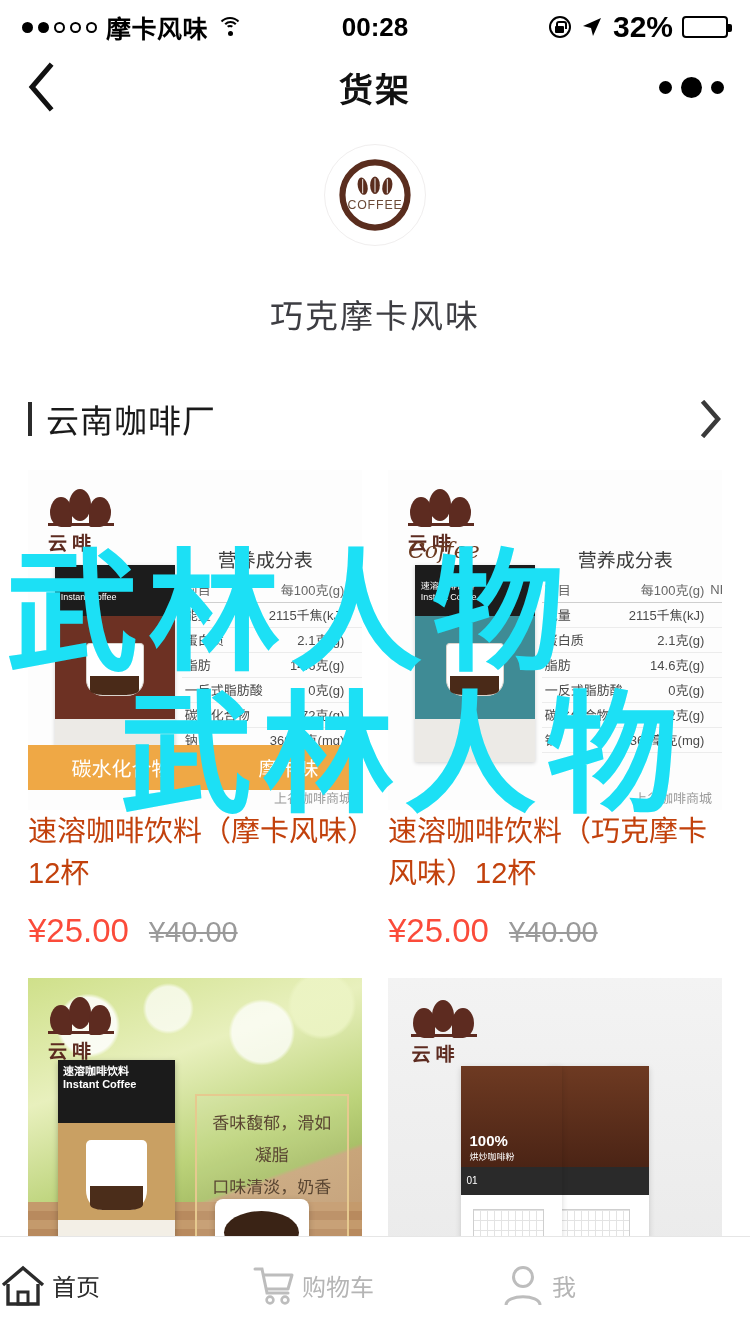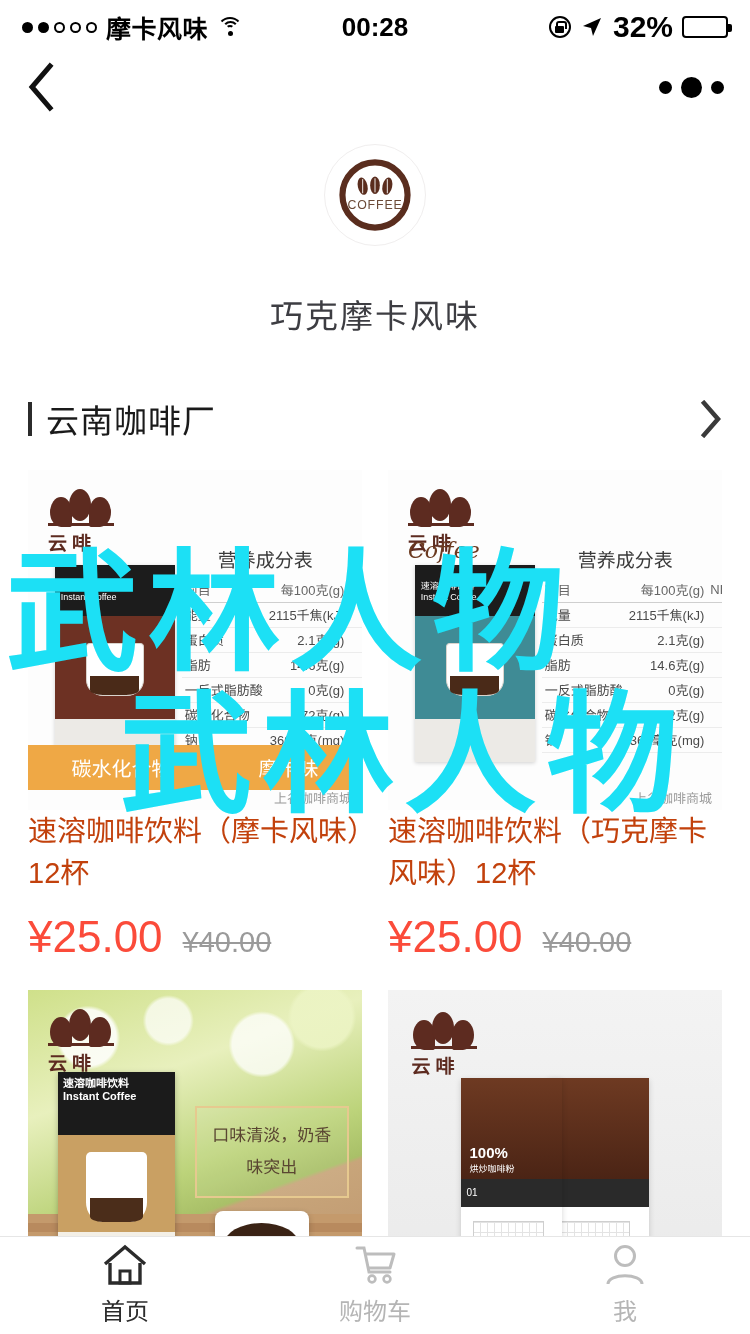--- a/index.html
+++ b/index.html
@@ -82,21 +82,21 @@
   .card { background:#fff; }
   .card-img {
     width:100%; height:340px; background:#fdfdfd;
     position:relative; overflow:hidden;
   }
   .card-title {
     font-size:29px; line-height:1.45; color:#c2410c;
     height:84px; overflow:hidden;
   }
   .card-price { margin-top:18px; display:flex; align-items:baseline; gap:20px; }
-  .price-now { font-size:44px; }
+  .price-now { font-size:33px; }
   .price-old { font-size:29px; text-decoration:line-through; }
 
   
   .brand-logo { position:absolute; left:6%; top:5%; width:26%; }
   .brand-logo .beans { position:relative; height:34px; }
   .brand-logo .beans i {
     position:absolute; background:#5d2b20; border-radius:50% 50% 45% 45%;
   }
   .brand-logo .beans i.b1 { width:22px;height:30px; left:2px; top:10px; border-radius:50% 50% 8% 50%; }
   .brand-logo .beans i.b2 { width:22px;height:32px; left:21px; top:2px; border-radius:50%; }
@@ -192,21 +192,21 @@
   }
   .wm-1 { left:6px;  top:548px; }
   .wm-2 { left:120px; top:690px; }
 
   
   .tabbar {
     position:absolute; left:0; bottom:0; width:100%; height:98px;
     background:#fff; border-top:1px solid #e6e6e6;
     display:flex; align-items:center; z-index:60;
   }
-  .tab { flex:1; display:flex; flex-direction:column; align-items:center; gap:6px; }
+  .tab { flex:1; display:flex; flex-direction:row; align-items:center; gap:6px; }
   .tab .tlabel { font-size:24px; }
   .tab.active .tlabel { color:#2b2b2b; }
   .tab .tlabel { color:#b5b5b5; }
 </style>
 </head>
 <body>
 
 <div class="phone">
 
   <div class="statusbar">
@@ -238,20 +238,21 @@
       </span>
     </div>
   </div>
 
   <div class="navbar">
     <div class="nav-back">
       <svg width="30" height="50" viewBox="0 0 30 50">
         <path d="M24 4 L6 25 L24 46" stroke="#111" stroke-width="5" fill="none" stroke-linecap="square"></path>
       </svg>
     </div>
+    <div class="nav-title">货架</div>
     <div class="nav-more">
       <span></span>
         <span></span>
         <span></span>
     </div>
   </div>
 
   <div class="shop-header">
     <div class="shop-avatar">
       <svg width="88" height="88" viewBox="0 0 100 100">
@@ -454,20 +455,21 @@
           <div class="lt">
             <div>速溶咖啡饮料</div>
             <div>Instant Coffee</div>
           </div>
           <div class="lm">
               <div class="lcup"></div>
             </div>
           <div class="lb"></div>
         </div>
         <div class="slogan">
+          <div>香味馥郁，滑如凝脂</div>
           <div>口味清淡，奶香味突出</div>
         </div>
         <div class="mug"></div>
       </div>
 
       <div class="card-price">
         <span class="price-now" style="color: rgb(251, 75, 58);"></span>
         <span class="price-old" style="color: rgb(154, 154, 154);"></span>
       </div>
     </div>

